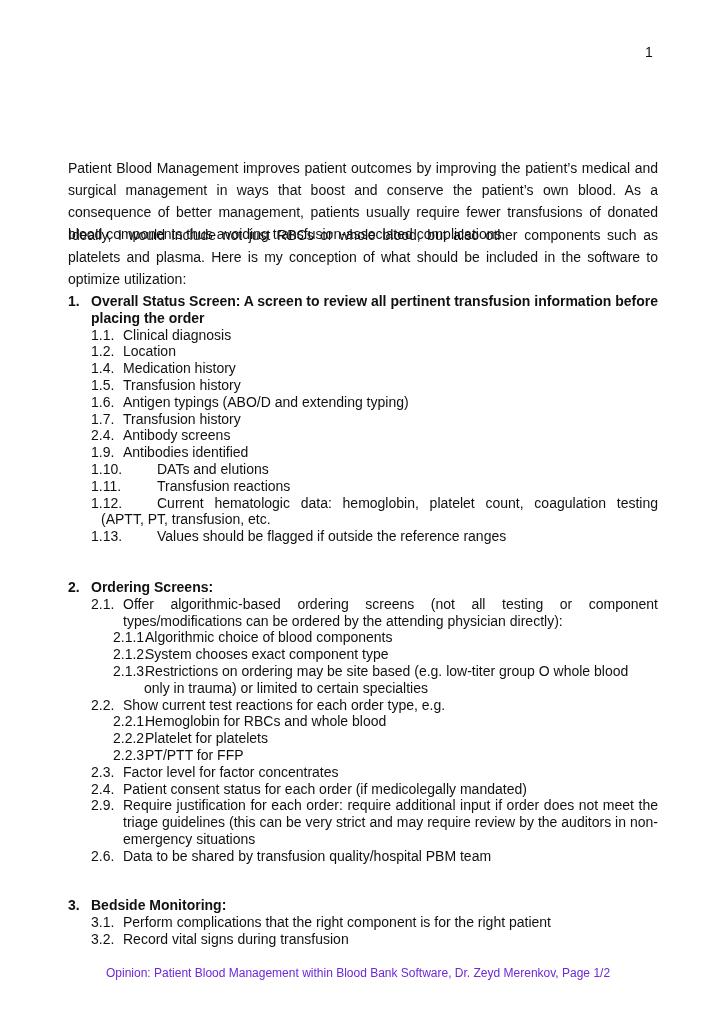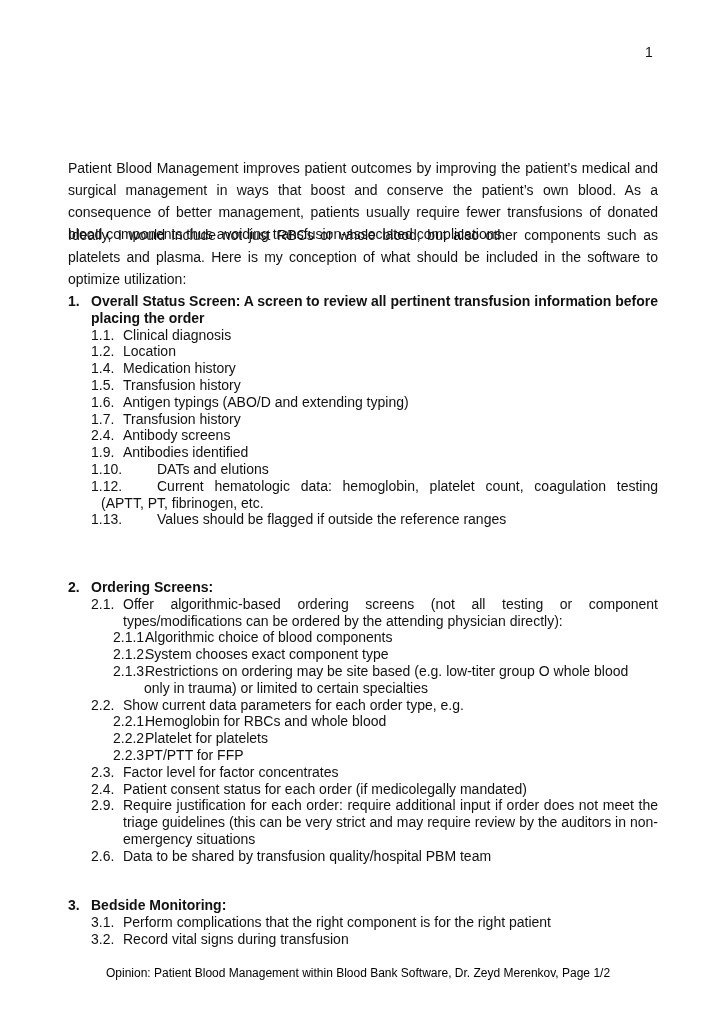--- a/index.html
+++ b/index.html
@@ -22,21 +22,21 @@
   .l2 .num { position: absolute; left: 23px; top: 0; }
   .l2 .txt { display: block; }
   .l2.wide { padding-left: 89px; }
   .l2.wide .txt { text-indent: 0; }
   .l2.justify .txt { text-align: justify; }
   .l3 { position: relative; padding-left: 77px; }
   .l3 .num { position: absolute; left: 45px; top: 0; }
   .s1 { top: 293px; }
   .s2 { top: 579px; }
   .s3 { top: 897px; }
-  .footer { position: absolute; top: 966px; left: 106px; font-size: 12px; white-space: nowrap; color: #000000; }
+  .footer { position: absolute; top: 966px; left: 106px; font-size: 12px; white-space: nowrap; color: #6d28d9; }
   
   .l2.back { padding-left: 0; }
   .l2.back .txt { display: block; padding-left: 89px; text-align: justify; }
   .l2.back .cont { display: block; padding-left: 33px; }
   .l2.back .num { left: 23px; }
   .l2.s21 .cont { display:block; padding-left: 55px; }
   .l2.s21 { padding-left: 0; }
   .l2.s21 .first { display:block; padding-left: 55px; text-align: justify; text-align-last: justify; }
   .l3.wrap .first { display:block; }
   .l3.wrap .cont { display:block; padding-left: 0; margin-left: 0; }
@@ -89,24 +89,28 @@
         <span class="txt">Antibody screens</span>
       </div>
     <div class="l2">
         <span class="num">1.9.</span>
         <span class="txt">Antibodies identified</span>
       </div>
     <div class="l2 wide">
         <span class="num">1.10.</span>
         <span class="txt">DATs and elutions</span>
       </div>
+    <div class="l2 wide">
+        <span class="num">1.11.</span>
+        <span class="txt">Transfusion reactions</span>
+      </div>
     <div class="l2 back">
         <span class="num">1.12.</span>
         <span class="txt" style="text-align-last: justify;">Current hematologic data:  hemoglobin, platelet count, coagulation testing</span>
-        <span class="cont">(APTT, PT, fibrinogen, etc.</span>
+        <span class="cont">(APTT, PT, transfusion, etc.</span>
       </div>
     <div class="l2 wide">
         <span class="num">1.13.</span>
         <span class="txt">Values should be flagged if outside the reference ranges</span>
       </div>
   </div>
 
   <div class="list s2">
     <div class="l1">
       <span class="num">2.</span>
@@ -119,21 +123,21 @@
       </div>
     <div class="l3"><span class="num">2.1.1.</span><span class="txt">Algorithmic choice of blood components</span></div>
     <div class="l3"><span class="num">2.1.2.</span><span class="txt">System chooses exact component type</span></div>
     <div class="l3 wrap">
         <span class="num">2.1.3.</span>
         <span class="first">Restrictions on ordering may be site based (e.g. low-titer group O whole blood</span>
         <span class="cont">only in trauma) or limited to certain specialties</span>
       </div>
     <div class="l2">
         <span class="num">2.2.</span>
-        <span class="txt">Show current data parameters for each order type, e.g.</span>
+        <span class="txt">Show current test reactions for each order type, e.g.</span>
       </div>
     <div class="l3"><span class="num">2.2.1.</span><span class="txt">Hemoglobin for RBCs and whole blood</span></div>
     <div class="l3"><span class="num">2.2.2.</span><span class="txt">Platelet for platelets</span></div>
     <div class="l3"><span class="num">2.2.3.</span><span class="txt">PT/PTT for FFP</span></div>
     <div class="l2">
         <span class="num">2.3.</span>
         <span class="txt">Factor level for factor concentrates</span>
       </div>
     <div class="l2">
         <span class="num">2.4.</span>

